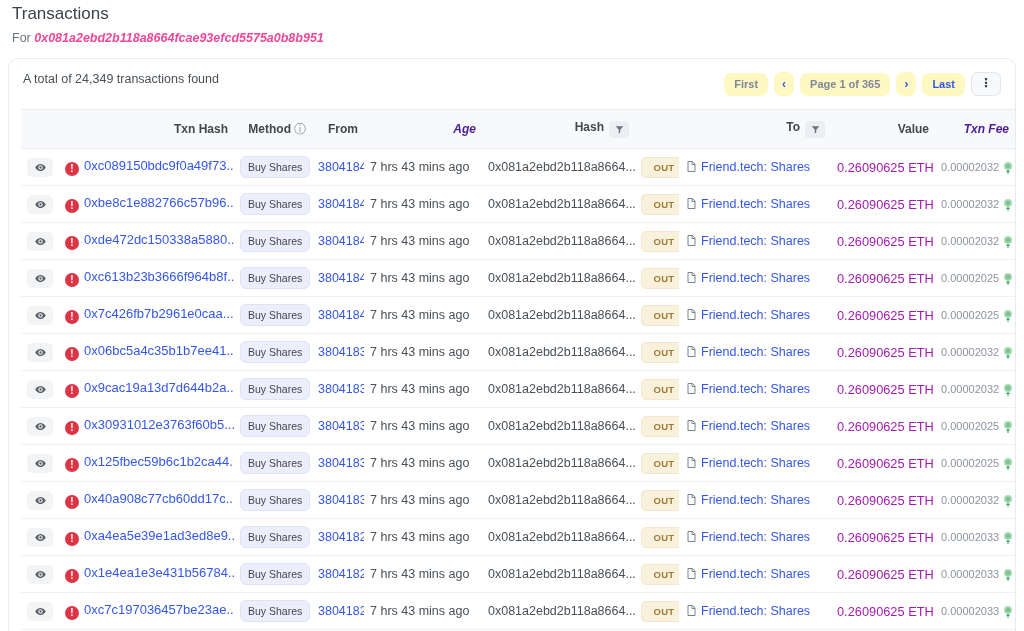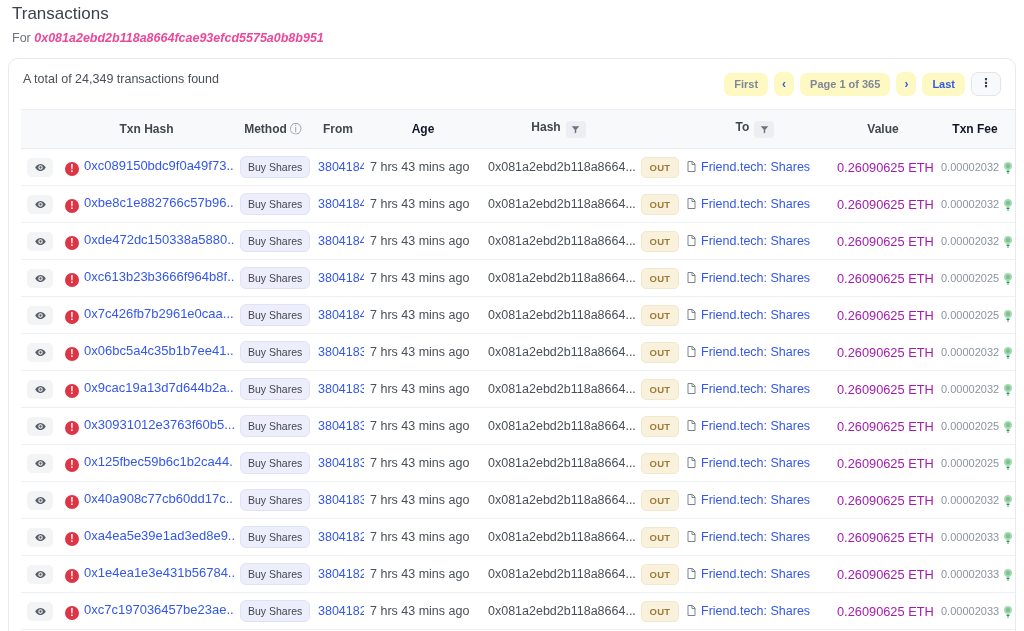--- a/index.html
+++ b/index.html
@@ -38,30 +38,30 @@
   .kebab-btn {
     background:#f8f9fa; border:1px solid #e2e5ea; border-radius:7px;
     padding:4px 8px; font-size:12px; font-weight:700; color:#3b4149;
     cursor:pointer; line-height:1.1; font-family:inherit;
   }
 
   .table-wrap { padding:0 12px; }
   table { width:100%; border-collapse:collapse; table-layout:fixed; }
   thead th {
     background:#f8f9fa; border-top:1px solid #e9ecf1; border-bottom:1px solid #e9ecf1;
-    font-size:12px; font-weight:700; color:#40474f; text-align:center;
+    font-size:12px; font-weight:700; color:#40474f; text-align:right;
     padding:10px 6px; white-space:nowrap;
   }
   tbody td {
     padding:7px 6px; border-bottom:1px solid #eef0f4;
     font-size:12.5px; color:#495057; white-space:nowrap; overflow:hidden;
     vertical-align:middle; height:33px;
   }
   a.tlink { color:#3457eb; text-decoration:none; cursor:pointer; }
-  .sort-link { color:#0f172a; font-weight:700; text-decoration:none; cursor:pointer; }
+  .sort-link { color:#4c1d95; font-weight:700; text-decoration:none; cursor:pointer;font-style:italic; }
 
   .eye-btn {
     width:26px; height:19px; background:#f3f4f6; border:none; border-radius:5px;
     display:inline-flex; align-items:center; justify-content:center; cursor:pointer; padding:0;
   }
   .err-ico {
     display:inline-flex; align-items:center; justify-content:center;
     width:14px; height:14px; border-radius:50%; background:#dc3545;
     color:#fff; font-size:10px; font-weight:700; margin-right:5px;
     vertical-align:-2px; line-height:1;
@@ -75,21 +75,21 @@
     font-family:inherit;
   }
   .info-ico { color:#8a919c; font-size:12px; font-weight:400; margin-left:3px; cursor:pointer; }
   .filter-btn {
     display:inline-flex; align-items:center; justify-content:center;
     width:20px; height:17px; background:#eceef1; border:none; border-radius:4px;
     margin-left:5px; vertical-align:-3px; cursor:pointer; padding:0;
   }
 
   .out-badge {
-    display:inline-block; width:38px; text-align:center;
+    display:inline-block; width:46px; text-align:center;
     background:#faf1dd; border:1px solid #f3e7cb; border-radius:5px;
     color:#9c7b36; font-size:9.5px; font-weight:700; letter-spacing:.3px;
     padding:4px 0;
   }
   .to-cell .doc-ico { vertical-align:-2px; margin-right:4px; }
   .value-cell { color:#a21caf; font-size:12.8px; }
   .fee-cell { font-size:11px; color:#8c939e; }
   .bulb { vertical-align:-3px; margin-left:3px; }
 </style>
 </head>

